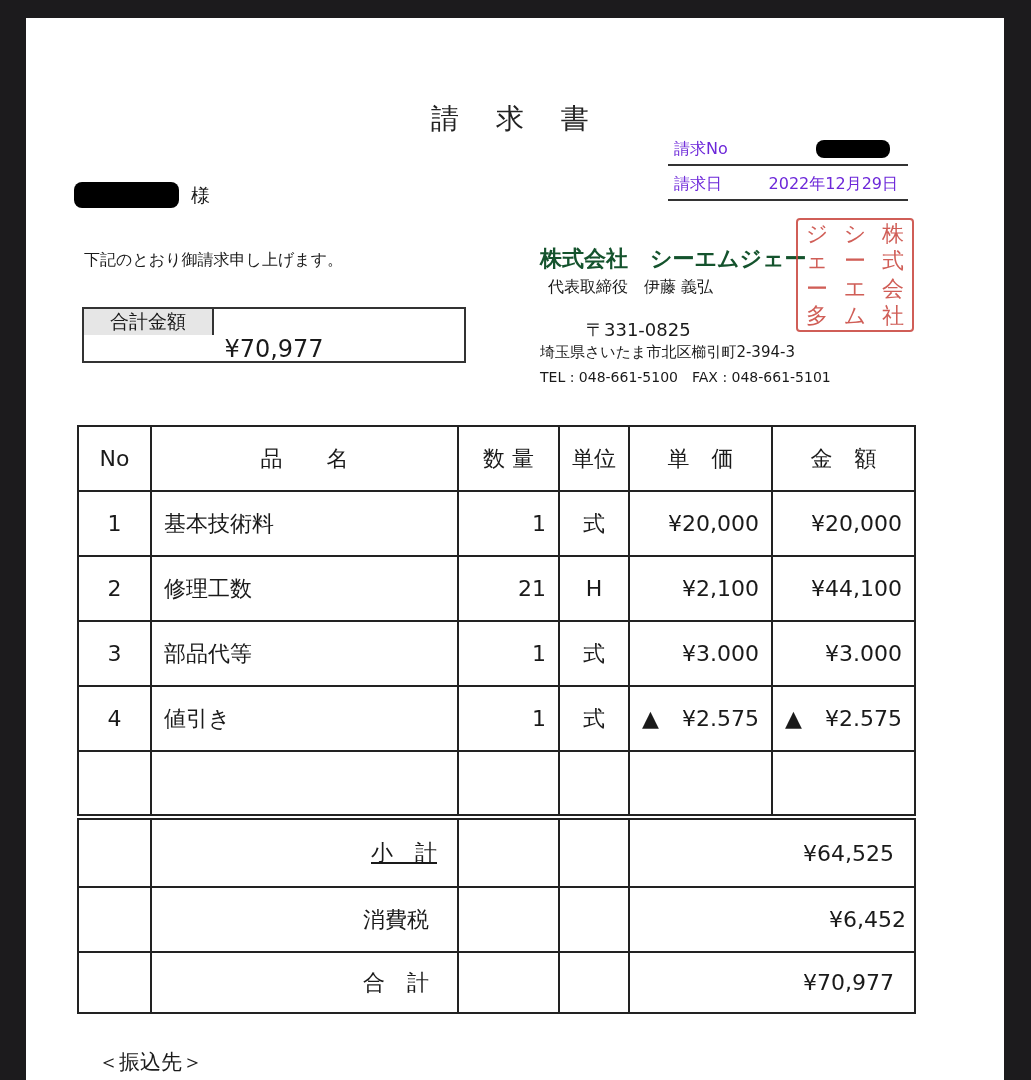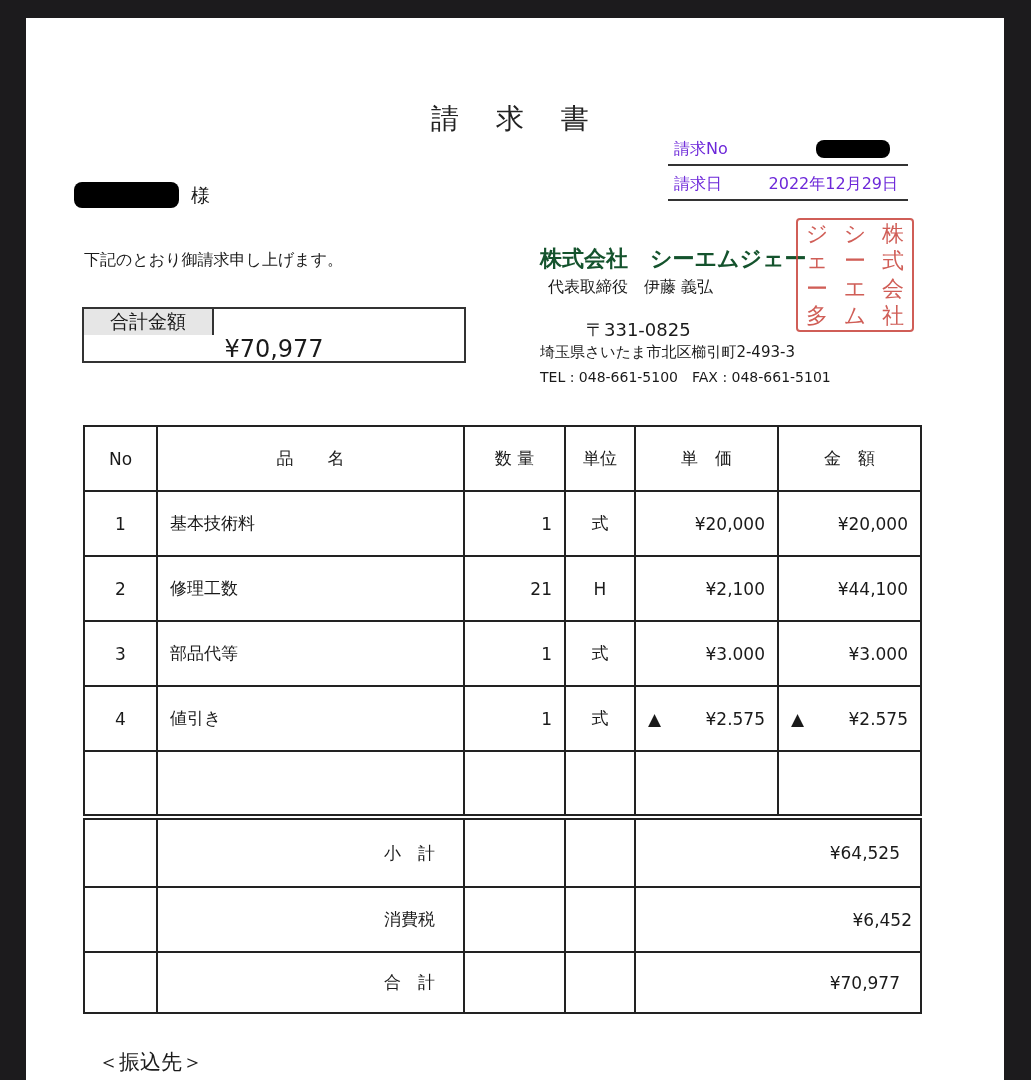--- a/index.html
+++ b/index.html
@@ -55,23 +55,23 @@
     border: 2px solid #c8423a; border-radius: 4px;
     color: #c8423a; display: grid;
     grid-template-columns: repeat(3, 1fr); grid-template-rows: repeat(4, 1fr);
     grid-auto-flow: column;
     font-size: 22px; line-height: 1; text-align: center; align-items: center;
     opacity: 0.85;
   }
   .stamp span { display: block; }
 
   table.items {
-    position: absolute; left: 57px; top: 407px;
+    position: absolute; left: 51px; top: 407px;
     border-collapse: collapse; table-layout: fixed;
-    font-size: 17px;
+    font-size: 22px;
   }
   table.items td, table.items th {
     border: 2px solid #222; padding: 0 12px; font-weight: normal;
     height: 61px; box-sizing: border-box;
   }
   table.items th { text-align: center; }
   .c { text-align: center; }
   .r { text-align: right; }
   .l { text-align: left; }
   tr.sep td { border-top: 6px double #222; }
@@ -99,21 +99,21 @@
   <div class="abs greeting">下記のとおり御請求申し上げます。</div>
 
   <div class="abs total-box">
     <div class="lbl">合計金額</div>
     <div class="val">¥70,977</div>
   </div>
 
   <div class="abs company">株式会社　シーエムジェー</div>
   <div class="abs rep">代表取締役　伊藤 義弘</div>
   <div class="abs postal">〒331-0825</div>
-  <div class="abs address">埼玉県さいたま市北区櫛引町2-493-3</div>
+  <div class="abs address">埼玉県さいたま市北区櫛引町2-394-3</div>
   <div class="abs telfax">TEL : 048-661-5100　FAX : 048-661-5101</div>
 
   <div class="abs stamp">
     <span>ジ</span>
     <span>ェ</span>
     <span>ー</span>
     <span>多</span>
     <span>シ</span>
     <span>ー</span>
     <span>エ</span>
@@ -185,21 +185,21 @@
       <tr style="height:66px;">
         <td></td>
         <td></td>
         <td></td>
         <td></td>
         <td></td>
         <td></td>
       </tr>
       <tr class="sep" style="height:70px;">
         <td></td>
-        <td class="r" style="padding-right:28px;">小　計</td>
+        <td class="r" style="padding-right:20px;text-decoration:underline;">小　計</td>
         <td></td>
         <td></td>
         <td class="r" colspan="2" style="padding-right:20px;margin-top:14px;">¥64,525</td>
       </tr>
       <tr style="height:65px;">
         <td></td>
         <td class="r" style="padding-right:28px;padding-left:8px;">消費税</td>
         <td></td>
         <td></td>
         <td class="r" colspan="2" style="padding-right:8px;">¥6,452</td>

